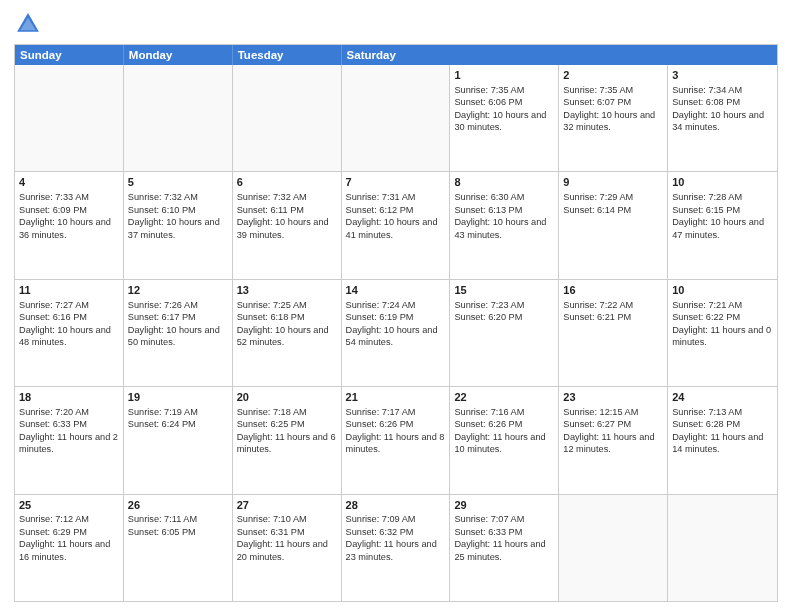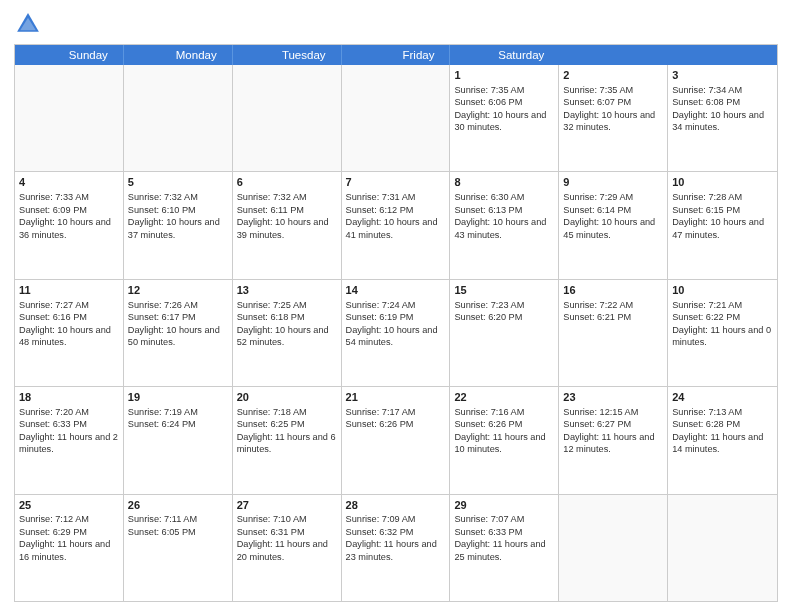--- a/index.html
+++ b/index.html
@@ -59,23 +59,23 @@
       border: 1px solid #ccc;
     }
     .cal-header-row {
       display: grid;
       grid-template-columns: repeat(7, 1fr);
       background: #3a7bd5;
     }
     .cal-header-cell {
       color: #fff;
       font-size: 11.5px;
-      font-weight: normal;
-      padding: 4px 15px;
-      text-align: right;
+      font-weight: bold;
+      padding: 4px 5px;
+      text-align: left;
       border-right: 1px solid #5a95e0;
     }
     .cal-header-cell:last-child { border-right: none; }
     .cal-body {
       flex: 1;
       display: flex;
       flex-direction: column;
     }
     .cal-row {
       display: grid;
@@ -124,56 +124,55 @@
       <div class="month-year"></div>
       <div class="location"></div>
     </div>
   </div>
 
   <div class="calendar">
     <div class="cal-header-row">
     <div class="cal-header-cell">Sunday</div>
         <div class="cal-header-cell">Monday</div>
         <div class="cal-header-cell">Tuesday</div>
-        <div class="cal-header-cell">Friday</div>
         <div class="cal-header-cell">Saturday</div>
       </div>
     <div class="cal-body">
     <div class="cal-row">
           <div class="cal-cell empty"></div>
           <div class="cal-cell empty"></div>
           <div class="cal-cell empty"></div>
           <div class="cal-cell empty"></div>
           <div class="cal-cell"><span class="day-num">1</span><span class="sun">Sunrise: 7:35 AM</span><br><span class="set">Sunset: 6:06 PM</span><br><span class="day">Daylight: 10 hours and 30 minutes.</span></div>
           <div class="cal-cell"><span class="day-num">2</span><span class="sun">Sunrise: 7:35 AM</span><br><span class="set">Sunset: 6:07 PM</span><br><span class="day">Daylight: 10 hours and 32 minutes.</span></div>
           <div class="cal-cell"><span class="day-num">3</span><span class="sun">Sunrise: 7:34 AM</span><br><span class="set">Sunset: 6:08 PM</span><br><span class="day">Daylight: 10 hours and 34 minutes.</span></div>
         </div>
         <div class="cal-row">
           <div class="cal-cell"><span class="day-num">4</span><span class="sun">Sunrise: 7:33 AM</span><br><span class="set">Sunset: 6:09 PM</span><br><span class="day">Daylight: 10 hours and 36 minutes.</span></div>
           <div class="cal-cell"><span class="day-num">5</span><span class="sun">Sunrise: 7:32 AM</span><br><span class="set">Sunset: 6:10 PM</span><br><span class="day">Daylight: 10 hours and 37 minutes.</span></div>
           <div class="cal-cell"><span class="day-num">6</span><span class="sun">Sunrise: 7:32 AM</span><br><span class="set">Sunset: 6:11 PM</span><br><span class="day">Daylight: 10 hours and 39 minutes.</span></div>
           <div class="cal-cell"><span class="day-num">7</span><span class="sun">Sunrise: 7:31 AM</span><br><span class="set">Sunset: 6:12 PM</span><br><span class="day">Daylight: 10 hours and 41 minutes.</span></div>
           <div class="cal-cell"><span class="day-num">8</span><span class="sun">Sunrise: 6:30 AM</span><br><span class="set">Sunset: 6:13 PM</span><br><span class="day">Daylight: 10 hours and 43 minutes.</span></div>
-          <div class="cal-cell"><span class="day-num">9</span><span class="sun">Sunrise: 7:29 AM</span><br><span class="set">Sunset: 6:14 PM</span><br><span class="day">Daylight: 10 hours and 45 minutes.</span></div>
+          <div class="cal-cell"><span class="day-num">9</span><span class="sun">Sunrise: 7:29 AM</span><br><span class="set">Sunset: 6:14 PM</span><br></div>
           <div class="cal-cell"><span class="day-num">10</span><span class="sun">Sunrise: 7:28 AM</span><br><span class="set">Sunset: 6:15 PM</span><br><span class="day">Daylight: 10 hours and 47 minutes.</span></div>
         </div>
         <div class="cal-row">
           <div class="cal-cell"><span class="day-num">11</span><span class="sun">Sunrise: 7:27 AM</span><br><span class="set">Sunset: 6:16 PM</span><br><span class="day">Daylight: 10 hours and 48 minutes.</span></div>
           <div class="cal-cell"><span class="day-num">12</span><span class="sun">Sunrise: 7:26 AM</span><br><span class="set">Sunset: 6:17 PM</span><br><span class="day">Daylight: 10 hours and 50 minutes.</span></div>
           <div class="cal-cell"><span class="day-num">13</span><span class="sun">Sunrise: 7:25 AM</span><br><span class="set">Sunset: 6:18 PM</span><br><span class="day">Daylight: 10 hours and 52 minutes.</span></div>
           <div class="cal-cell"><span class="day-num">14</span><span class="sun">Sunrise: 7:24 AM</span><br><span class="set">Sunset: 6:19 PM</span><br><span class="day">Daylight: 10 hours and 54 minutes.</span></div>
           <div class="cal-cell"><span class="day-num">15</span><span class="sun">Sunrise: 7:23 AM</span><br><span class="set">Sunset: 6:20 PM</span><br></div>
           <div class="cal-cell"><span class="day-num">16</span><span class="sun">Sunrise: 7:22 AM</span><br><span class="set">Sunset: 6:21 PM</span><br></div>
           <div class="cal-cell"><span class="day-num">10</span><span class="sun">Sunrise: 7:21 AM</span><br><span class="set">Sunset: 6:22 PM</span><br><span class="day">Daylight: 11 hours and 0 minutes.</span></div>
         </div>
         <div class="cal-row">
           <div class="cal-cell"><span class="day-num">18</span><span class="sun">Sunrise: 7:20 AM</span><br><span class="set">Sunset: 6:33 PM</span><br><span class="day">Daylight: 11 hours and 2 minutes.</span></div>
           <div class="cal-cell"><span class="day-num">19</span><span class="sun">Sunrise: 7:19 AM</span><br><span class="set">Sunset: 6:24 PM</span><br></div>
           <div class="cal-cell"><span class="day-num">20</span><span class="sun">Sunrise: 7:18 AM</span><br><span class="set">Sunset: 6:25 PM</span><br><span class="day">Daylight: 11 hours and 6 minutes.</span></div>
-          <div class="cal-cell"><span class="day-num">21</span><span class="sun">Sunrise: 7:17 AM</span><br><span class="set">Sunset: 6:26 PM</span><br></div>
+          <div class="cal-cell"><span class="day-num">21</span><span class="sun">Sunrise: 7:17 AM</span><br><span class="set">Sunset: 6:26 PM</span><br><span class="day">Daylight: 11 hours and 8 minutes.</span></div>
           <div class="cal-cell"><span class="day-num">22</span><span class="sun">Sunrise: 7:16 AM</span><br><span class="set">Sunset: 6:26 PM</span><br><span class="day">Daylight: 11 hours and 10 minutes.</span></div>
           <div class="cal-cell"><span class="day-num">23</span><span class="sun">Sunrise: 12:15 AM</span><br><span class="set">Sunset: 6:27 PM</span><br><span class="day">Daylight: 11 hours and 12 minutes.</span></div>
           <div class="cal-cell"><span class="day-num">24</span><span class="sun">Sunrise: 7:13 AM</span><br><span class="set">Sunset: 6:28 PM</span><br><span class="day">Daylight: 11 hours and 14 minutes.</span></div>
         </div>
         <div class="cal-row">
           <div class="cal-cell"><span class="day-num">25</span><span class="sun">Sunrise: 7:12 AM</span><br><span class="set">Sunset: 6:29 PM</span><br><span class="day">Daylight: 11 hours and 16 minutes.</span></div>
           <div class="cal-cell"><span class="day-num">26</span><span class="sun">Sunrise: 7:11 AM</span><br><span class="set">Sunset: 6:05 PM</span><br></div>
           <div class="cal-cell"><span class="day-num">27</span><span class="sun">Sunrise: 7:10 AM</span><br><span class="set">Sunset: 6:31 PM</span><br><span class="day">Daylight: 11 hours and 20 minutes.</span></div>
           <div class="cal-cell"><span class="day-num">28</span><span class="sun">Sunrise: 7:09 AM</span><br><span class="set">Sunset: 6:32 PM</span><br><span class="day">Daylight: 11 hours and 23 minutes.</span></div>
           <div class="cal-cell"><span class="day-num">29</span><span class="sun">Sunrise: 7:07 AM</span><br><span class="set">Sunset: 6:33 PM</span><br><span class="day">Daylight: 11 hours and 25 minutes.</span></div>

